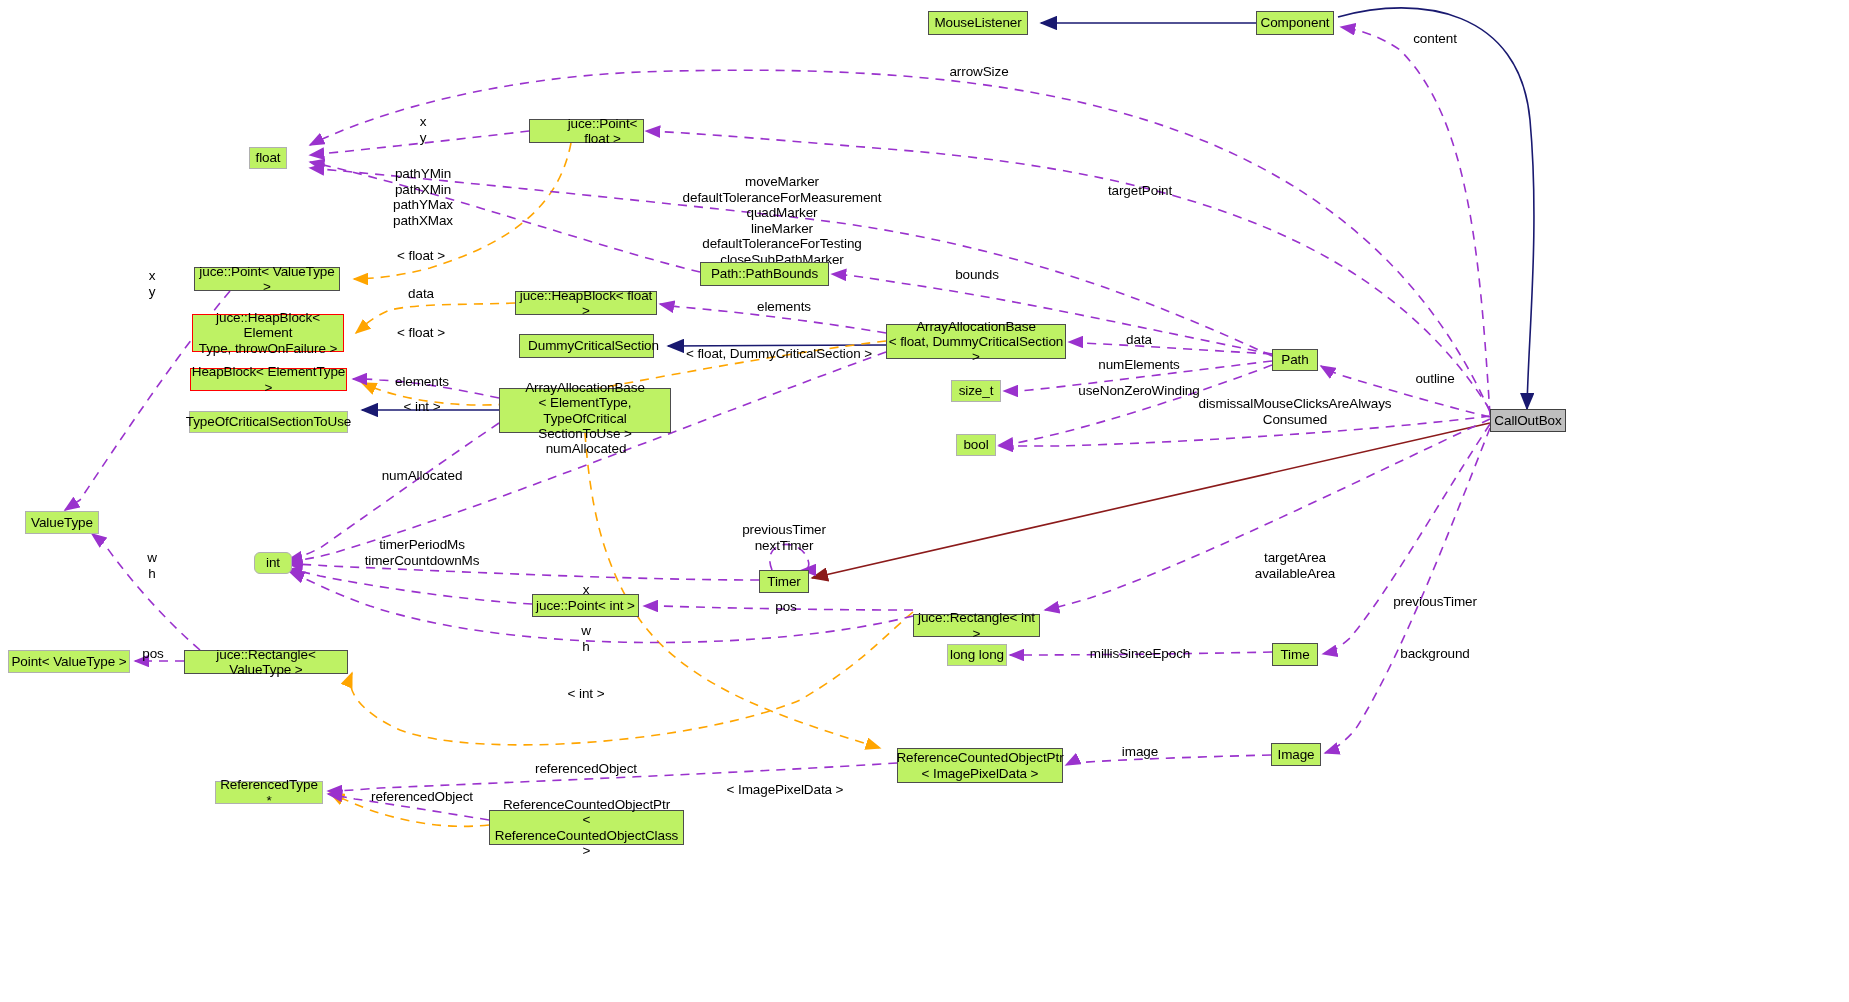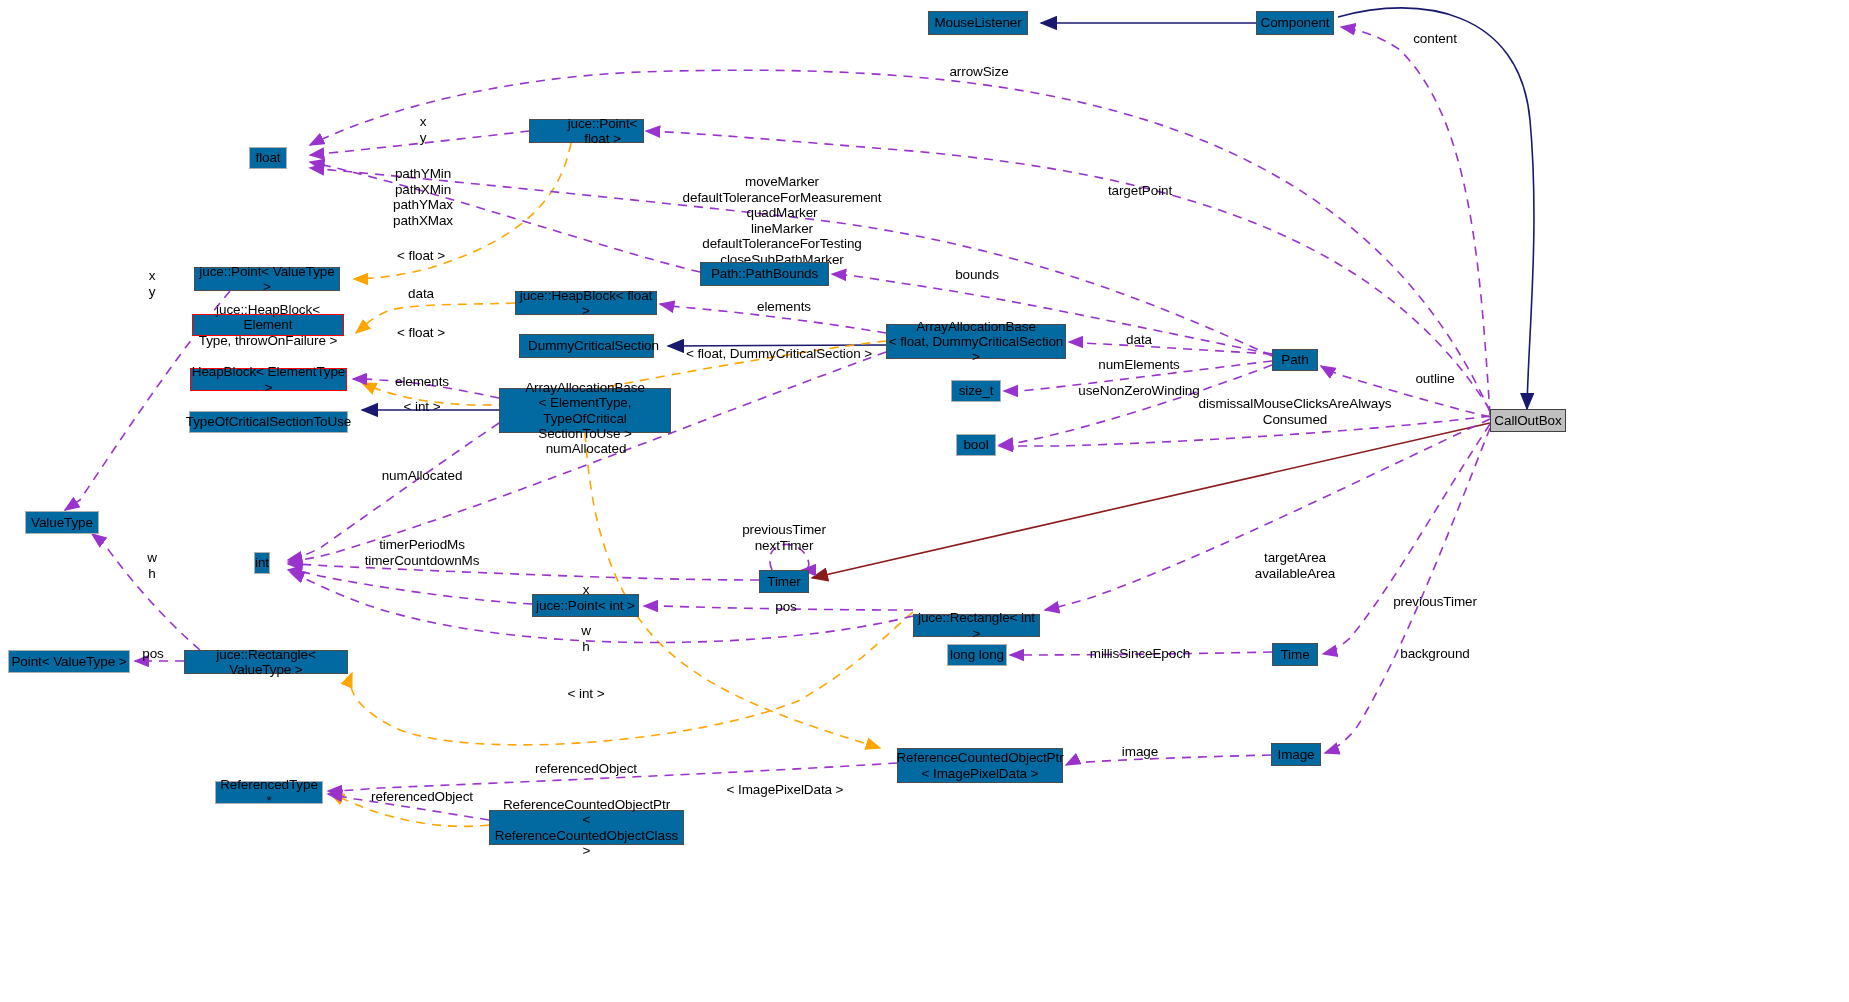--- a/index.html
+++ b/index.html
@@ -16,21 +16,21 @@
   .node{
     position:absolute;
     box-sizing:border-box;
     display:flex;
     align-items:center;
     justify-content:center;
     text-align:center;
     line-height:1.12;
     font-size:13.5px;
     color:#000;
-    background:#0369a1;
+    background:#bef264;
     white-space:pre-line;
     letter-spacing:-0.1px;
     z-index:5;
   }
   
   .node.type-builtin{border:1px solid #b0b0b0;}
   
   .node.type-class{border:1.6px solid #4d4d4d;}
   
   .node.type-red{border:1.6px solid #ff0000;}
@@ -160,37 +160,37 @@
       </g>
     </g>
   </svg>
 
   <div id="node-layer">
       <div class="node type-class" style="left: 928px; top: 11px; width: 100px; height: 24px;">MouseListener</div>
       <div class="node type-class" style="left: 1256px; top: 11px; width: 78px; height: 24px;">Component</div>
       <div class="node type-builtin" style="left: 249px; top: 147px; width: 38px; height: 22px;">float</div>
       <div class="node type-class" style="left: 529px; top: 119px; width: 115px; height: 24px; padding-left: 32px;">juce::Point&lt; float &gt;</div>
       <div class="node type-class" style="left: 194px; top: 267px; width: 146px; height: 24px;">juce::Point&lt; ValueType &gt;</div>
-      <div class="node type-red" style="left: 192px; top: 314px; width: 152px; height: 22px;">juce::HeapBlock&lt; Element
+      <div class="node type-red" style="left: 192px; top: 314px; width: 152px; height: 38px;">juce::HeapBlock&lt; Element
 Type, throwOnFailure &gt;</div>
       <div class="node type-red" style="left: 190px; top: 368px; width: 157px; height: 23px;">HeapBlock&lt; ElementType &gt;</div>
       <div class="node type-builtin" style="left: 189px; top: 411px; width: 159px; height: 22px;">TypeOfCriticalSectionToUse</div>
       <div class="node type-class" style="left: 515px; top: 291px; width: 142px; height: 24px;">juce::HeapBlock&lt; float &gt;</div>
       <div class="node type-class" style="left: 519px; top: 334px; width: 135px; height: 24px; padding-left: 14px;">DummyCriticalSection</div>
       <div class="node type-class" style="left: 499px; top: 388px; width: 172px; height: 45px;">ArrayAllocationBase
 &lt; ElementType, TypeOfCritical
 SectionToUse &gt;</div>
       <div class="node type-class" style="left: 700px; top: 262px; width: 129px; height: 24px;">Path::PathBounds</div>
       <div class="node type-class" style="left: 886px; top: 324px; width: 180px; height: 35px;">ArrayAllocationBase
 &lt; float, DummyCriticalSection &gt;</div>
       <div class="node type-builtin" style="left: 951px; top: 380px; width: 50px; height: 22px;">size_t</div>
       <div class="node type-builtin" style="left: 956px; top: 434px; width: 40px; height: 22px;">bool</div>
       <div class="node type-class" style="left: 1272px; top: 349px; width: 46px; height: 22px;">Path</div>
       <div class="node type-builtin" style="left: 25px; top: 511px; width: 74px; height: 23px;">ValueType</div>
-      <div class="node type-builtin" style="left: 254px; top: 552px; width: 16px; height: 22px;">int</div>
+      <div class="node type-builtin" style="left: 254px; top: 552px; width: 38px; height: 22px; border-radius: 6px;">int</div>
       <div class="node type-class" style="left: 759px; top: 570px; width: 50px; height: 23px;">Timer</div>
       <div class="node type-class" style="left: 532px; top: 594px; width: 107px; height: 23px;">juce::Point&lt; int &gt;</div>
       <div class="node type-class" style="left: 913px; top: 614px; width: 127px; height: 23px;">juce::Rectangle&lt; int &gt;</div>
       <div class="node type-builtin" style="left: 947px; top: 644px; width: 60px; height: 22px;">long long</div>
       <div class="node type-class" style="left: 1272px; top: 643px; width: 46px; height: 23px;">Time</div>
       <div class="node type-builtin" style="left: 8px; top: 650px; width: 122px; height: 23px;">Point&lt; ValueType &gt;</div>
       <div class="node type-class" style="left: 184px; top: 650px; width: 164px; height: 24px;">juce::Rectangle&lt; ValueType &gt;</div>
       <div class="node type-class" style="left: 1271px; top: 743px; width: 50px; height: 23px;">Image</div>
       <div class="node type-class" style="left: 897px; top: 748px; width: 166px; height: 35px;">ReferenceCountedObjectPtr
 &lt; ImagePixelData &gt;</div>

